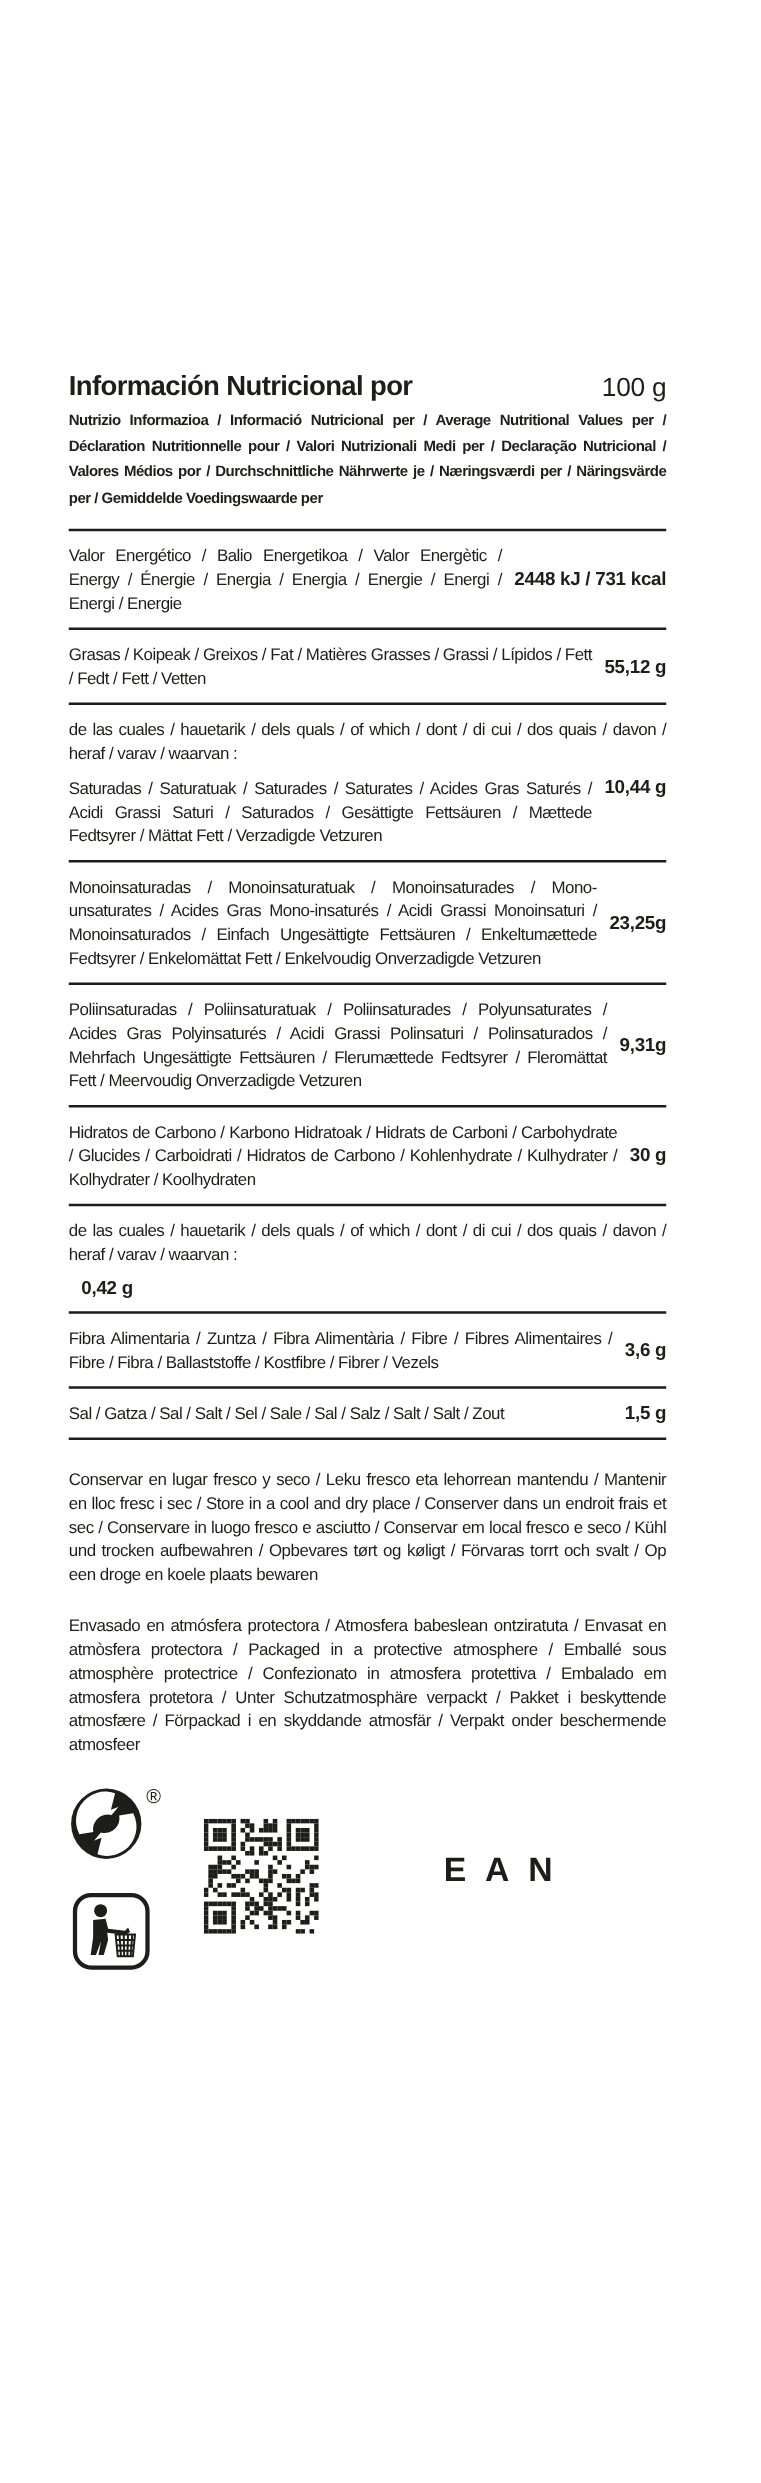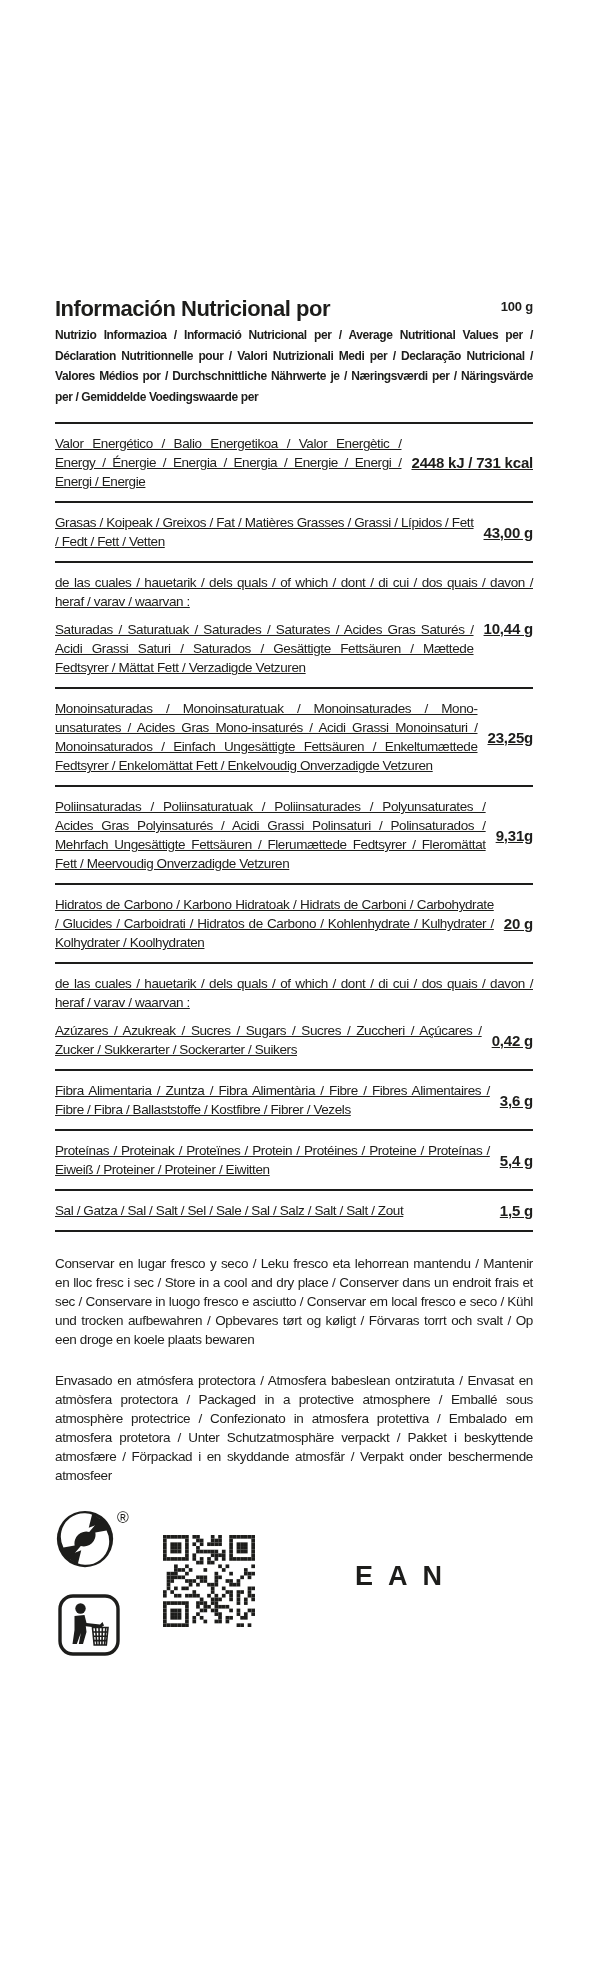--- a/index.html
+++ b/index.html
@@ -4,30 +4,30 @@
 <style>
   html,body { margin:0; padding:0; background:#ffffff; }
   .sheet {
     position:relative; width:609px; height:1739px; background:#ffffff;
     color:#1d1d1b; font-family:"Liberation Sans", sans-serif; overflow:hidden;
   }
   .content { position:absolute; left:55px; top:296px; width:478px; }
 
   .title-row { display:flex; justify-content:space-between; align-items:flex-start; }
   .title { font-size:22px; font-weight:700; margin:0; letter-spacing:-0.5px; white-space:nowrap; }
-  .serving { font-size:13px; font-weight:700; padding-top:3px; letter-spacing:-0.2px; }
+  .serving { font-size:21px; font-weight:400; padding-top:3px; letter-spacing:-0.2px; }
 
   .subtitle {
     font-size:12px; line-height:20.5px; font-weight:700; text-align:justify;
     margin:3px 0 0 0; letter-spacing:-0.4px;
   }
 
   .table { margin-top:15px; border-bottom:2px solid #1d1d1b; }
   .sec { border-top:2px solid #1d1d1b; padding:10px 0; }
-  .row { display:flex; align-items:center;text-decoration:underline; }
+  .row { display:flex; align-items:center; }
   .row + .row { margin-top:9px; }
   .row.v-top { align-items:flex-start; }
   .lab {
     flex:1 1 auto; font-size:13.5px; line-height:19px; text-align:justify;
     margin:0; letter-spacing:-0.4px;
   }
   .val {
     flex:0 0 auto; margin-left:10px; font-size:15px; font-weight:700;
     white-space:nowrap; letter-spacing:-0.2px;
   }
@@ -67,21 +67,21 @@
       <div class="sec">
         <div class="row">
           <p class="lab">Valor Energético / Balio Energetikoa / Valor Energètic / Energy / Énergie / Energia / Energia / Energie / Energi / Energi / Energie</p>
           <div class="val">2448 kJ / 731 kcal</div>
         </div>
       </div>
 
       <div class="sec">
         <div class="row">
           <p class="lab">Grasas / Koipeak / Greixos / Fat / Matières Grasses / Grassi / Lípidos / Fett / Fedt / Fett / Vetten</p>
-          <div class="val">43,00 g</div>
+          <div class="val">55,12 g</div>
         </div>
       </div>
 
       <div class="sec">
         <div class="row">
           <p class="lab">de las cuales / hauetarik / dels quals / of which / dont / di cui / dos quais / davon / heraf / varav / waarvan :</p>
 
         </div>
         <div class="row v-top">
           <p class="lab">Saturadas / Saturatuak / Saturades / Saturates / Acides Gras Saturés / Acidi Grassi Saturi / Saturados / Gesättigte Fettsäuren / Mættede Fedtsyrer / Mättat Fett / Verzadigde Vetzuren</p>
@@ -99,48 +99,41 @@
       <div class="sec">
         <div class="row">
           <p class="lab">Poliinsaturadas / Poliinsaturatuak / Poliinsaturades / Polyunsaturates / Acides Gras Polyinsaturés / Acidi Grassi Polinsaturi / Polinsaturados / Mehrfach Ungesättigte Fettsäuren / Flerumættede Fedtsyrer / Fleromättat Fett / Meervoudig Onverzadigde Vetzuren</p>
           <div class="val">9,31g</div>
         </div>
       </div>
 
       <div class="sec">
         <div class="row">
           <p class="lab">Hidratos de Carbono / Karbono Hidratoak / Hidrats de Carboni / Carbohydrate / Glucides / Carboidrati / Hidratos de Carbono / Kohlenhydrate / Kulhydrater / Kolhydrater / Koolhydraten</p>
-          <div class="val">20 g</div>
+          <div class="val">30 g</div>
         </div>
       </div>
 
       <div class="sec">
         <div class="row">
           <p class="lab">de las cuales / hauetarik / dels quals / of which / dont / di cui / dos quais / davon / heraf / varav / waarvan :</p>
 
         </div>
         <div class="row">
-          <p class="lab">Azúzares / Azukreak / Sucres / Sugars / Sucres / Zuccheri / Açúcares / Zucker / Sukkerarter / Sockerarter / Suikers</p>
           <div class="val">0,42 g</div>
         </div>
       </div>
 
       <div class="sec">
         <div class="row">
           <p class="lab">Fibra Alimentaria / Zuntza / Fibra Alimentària / Fibre / Fibres Alimentaires / Fibre / Fibra / Ballaststoffe / Kostfibre / Fibrer / Vezels</p>
           <div class="val">3,6 g</div>
         </div>
       </div>
 
-      <div class="sec">
-        <div class="row">
-          <p class="lab">Proteínas / Proteinak / Proteïnes / Protein / Protéines / Proteine / Proteínas / Eiweiß / Proteiner / Proteiner / Eiwitten</p>
-          <div class="val">5,4 g</div>
-        </div>
-      </div>
 
       <div class="sec">
         <div class="row">
           <p class="lab">Sal / Gatza / Sal / Salt / Sel / Sale / Sal / Salz / Salt / Salt / Zout</p>
           <div class="val">1,5 g</div>
         </div>
       </div>
 
     </div>
 

